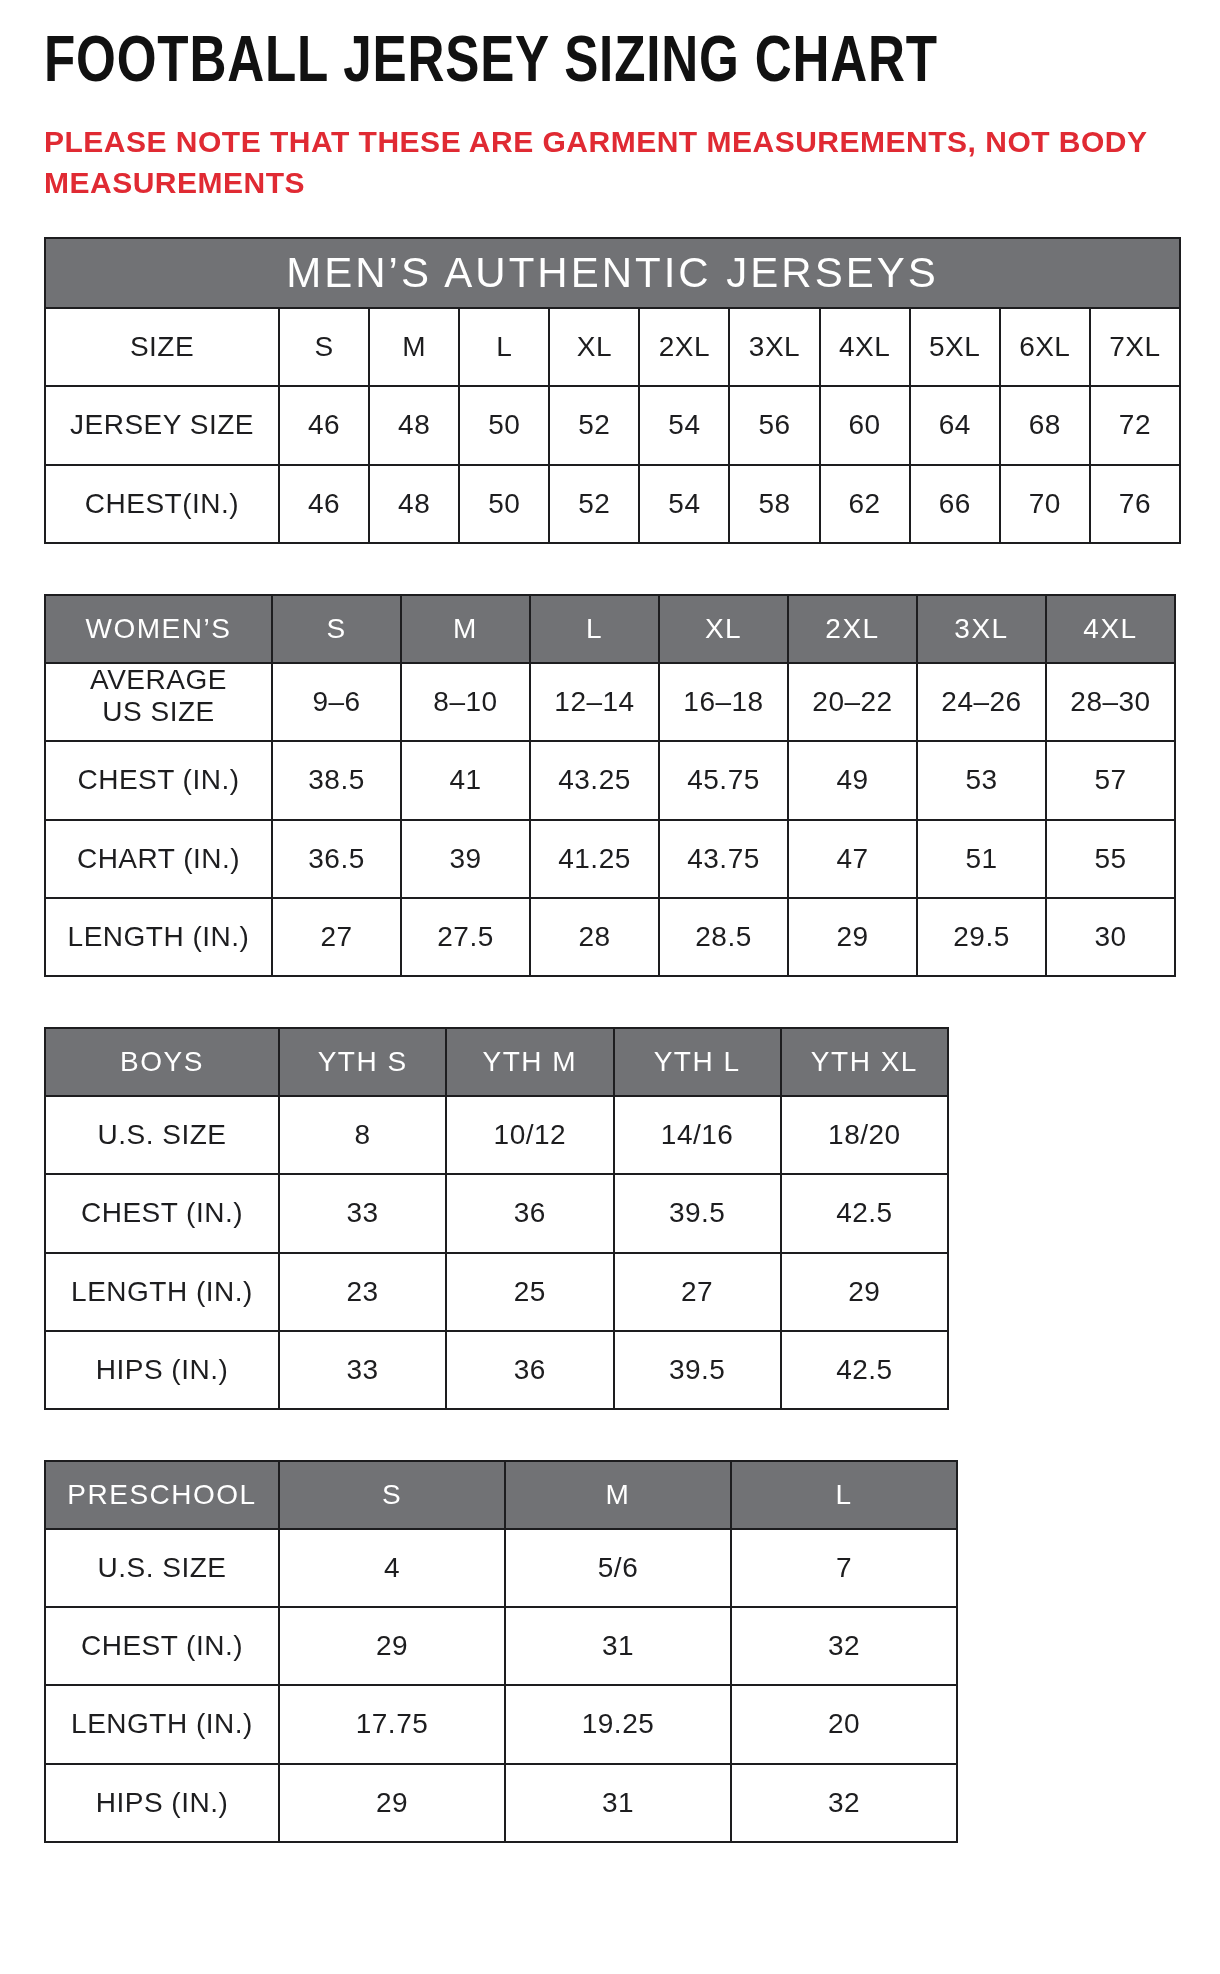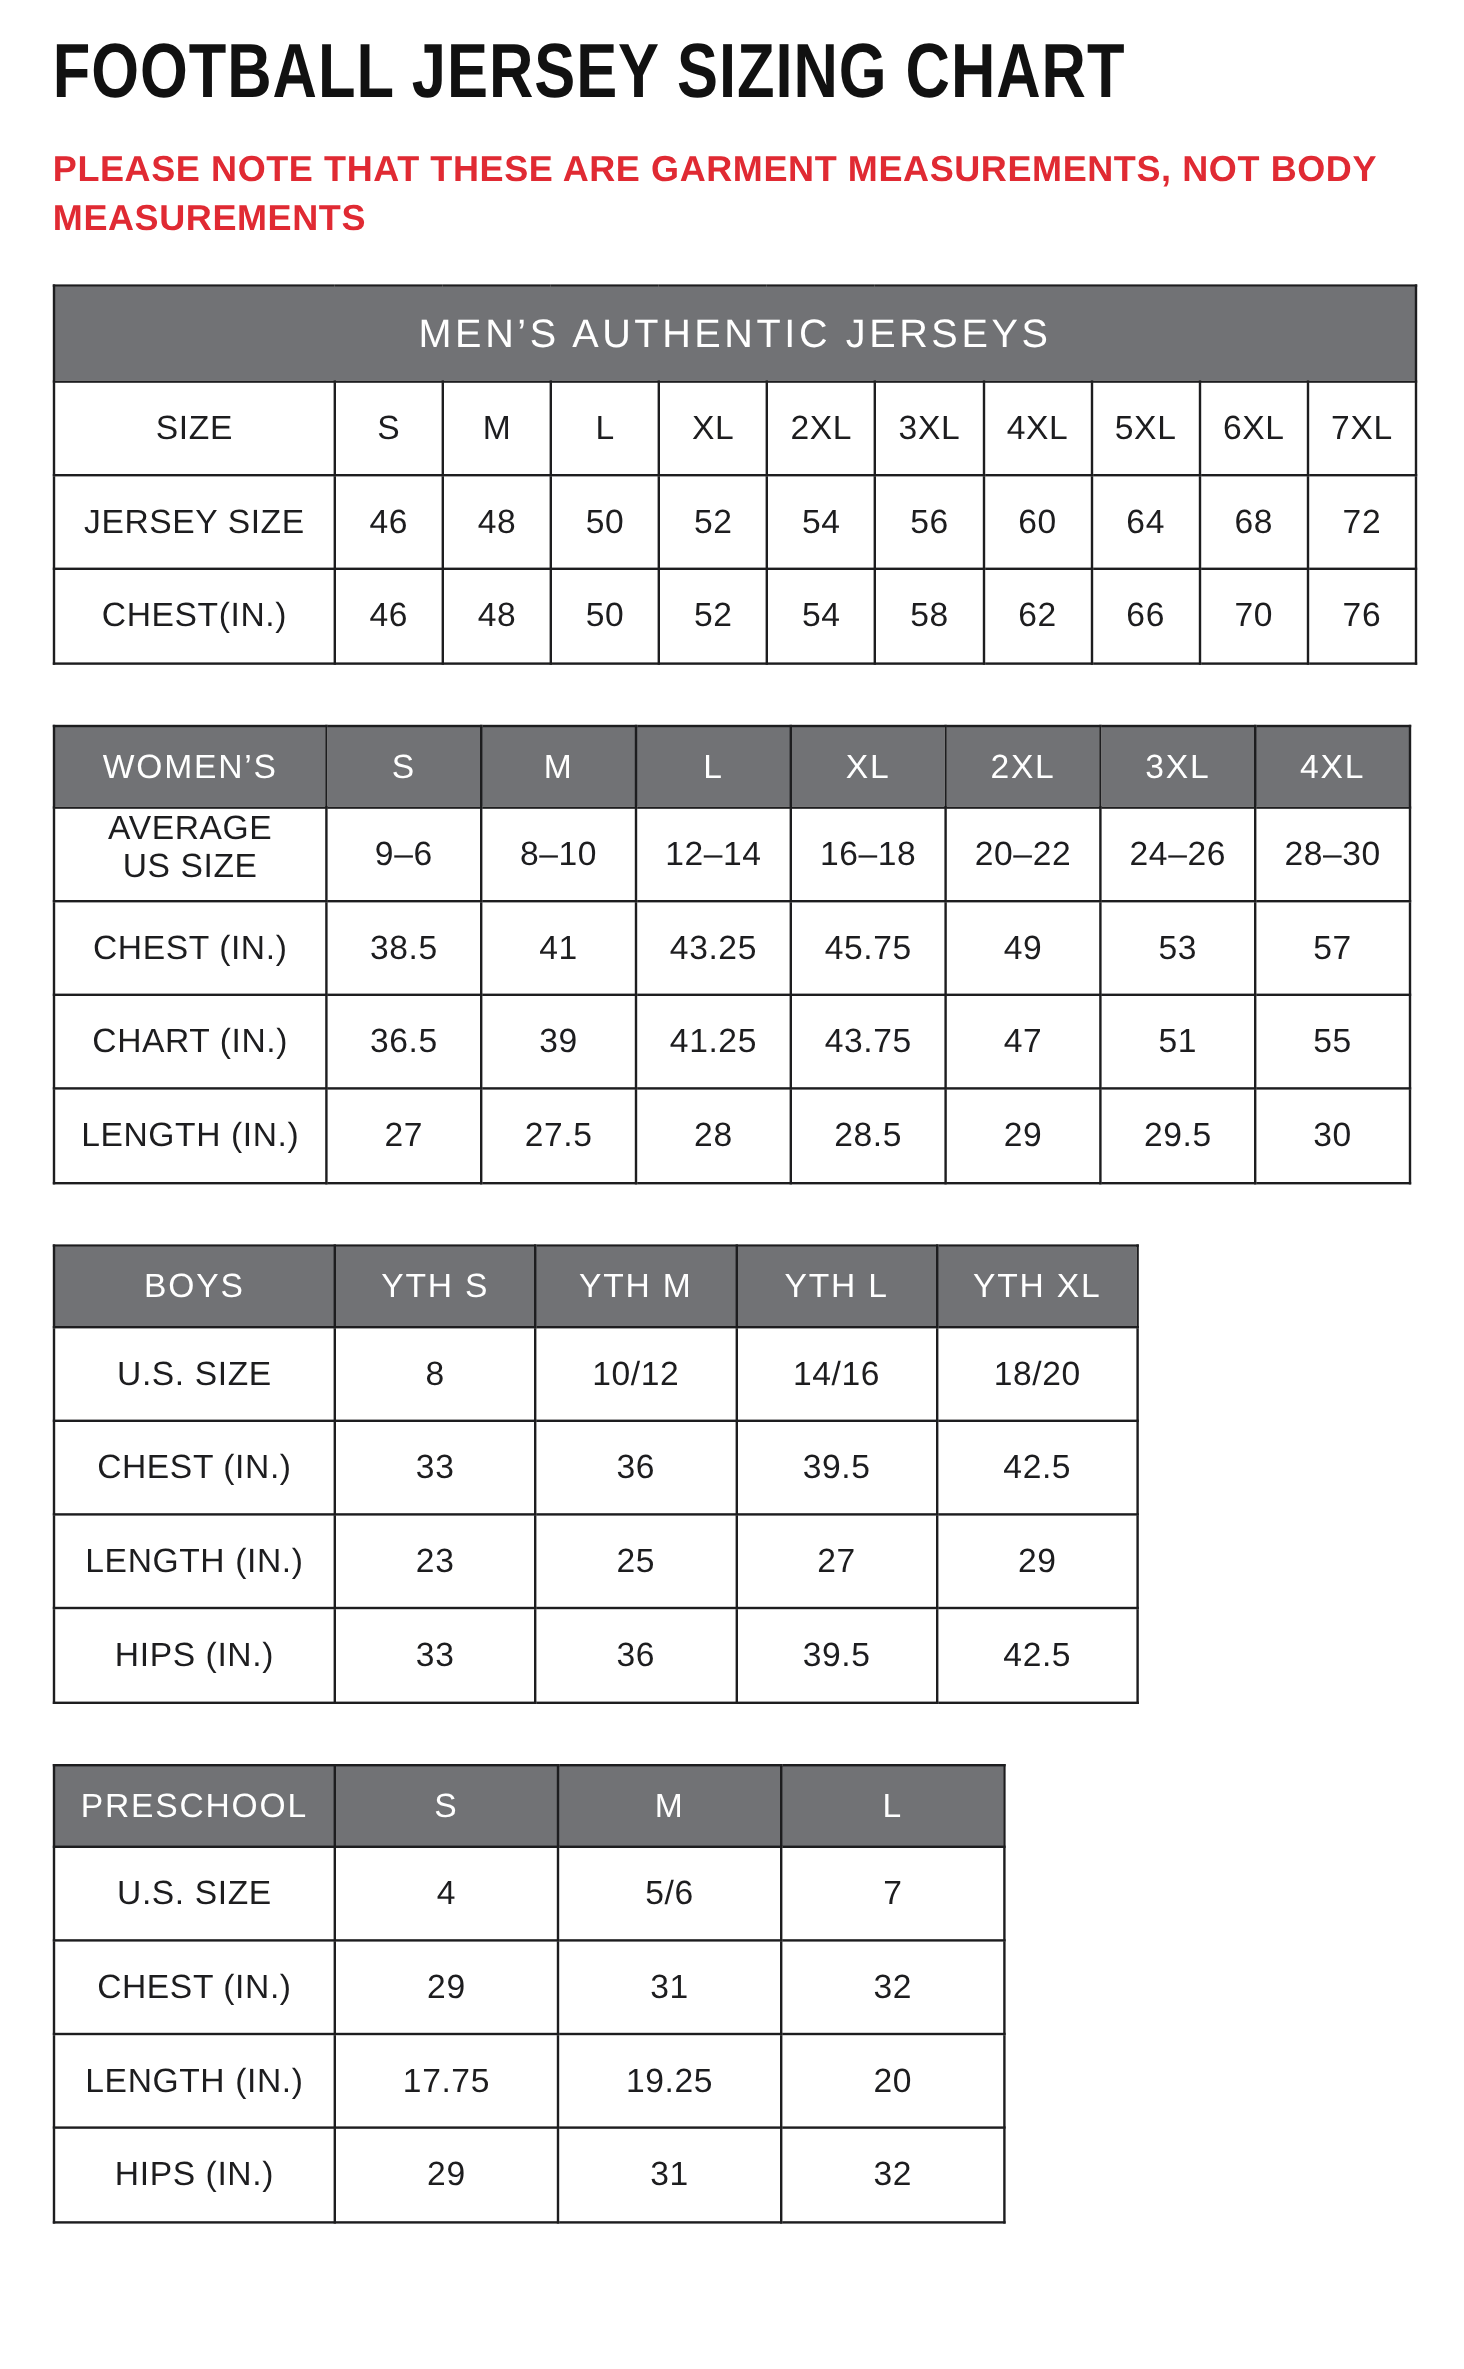--- a/index.html
+++ b/index.html
@@ -49,33 +49,33 @@
     overflow: hidden;
   }
   table.sizing-table td.hdr {
     background: var(--header-gray, #717275);
     color: var(--header-text, #ffffff);
     font-size: 28px;
     letter-spacing: 1.5px;
     padding: 17px 8px;
   }
   table.sizing-table td.banner {
-    font-size: 33px;
+    font-size: 42px;
     letter-spacing: 3px;
-    padding: 20px 8px;
+    padding: 10px 8px;
   }
 
   table.mens      { width: 1137px; }
   table.mens      col.label-col { width: 234px; }
   table.womens    { width: 1132px; }
   table.womens    col.label-col { width: 227px; }
   table.womens tr:nth-child(2) td:first-child { padding-top: 0; padding-bottom: 12px; }
   table.boys      { width: 905px; }
   table.boys      col.label-col { width: 234px; }
-  table.preschool { width: 794px; }
+  table.preschool { width: 914px; }
   table.preschool col.label-col { width: 234px; }
 </style>
 </head>
 <body>
 
 <div class="page">
 
   <h1 class="title">FOOTBALL JERSEY SIZING CHART</h1>
 
   <p class="note">PLEASE NOTE THAT THESE ARE GARMENT MEASUREMENTS, NOT BODY MEASUREMENTS</p>

